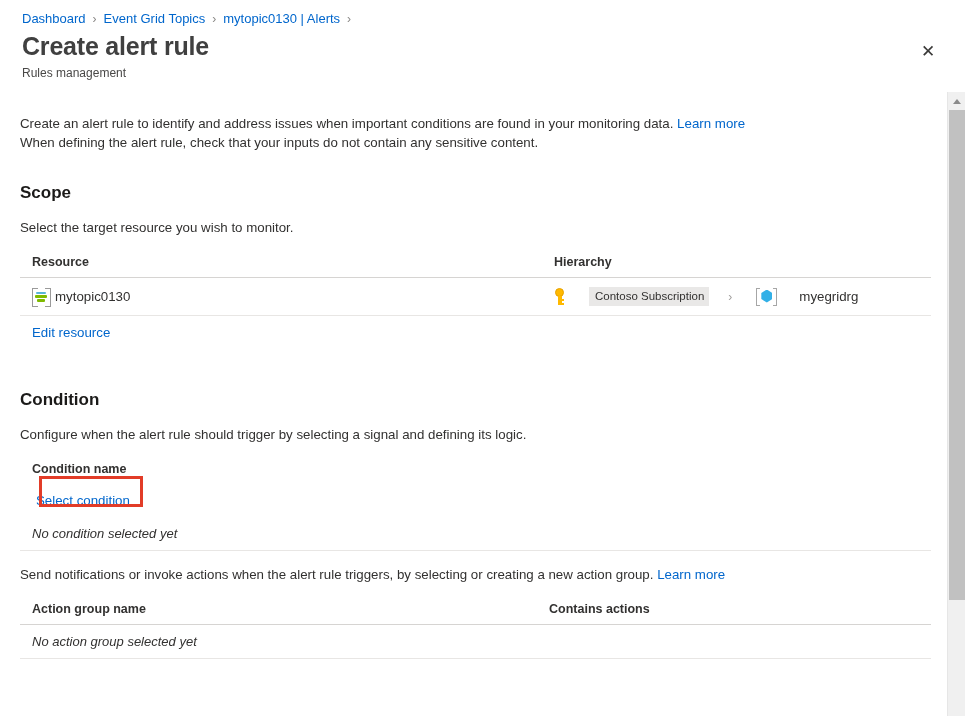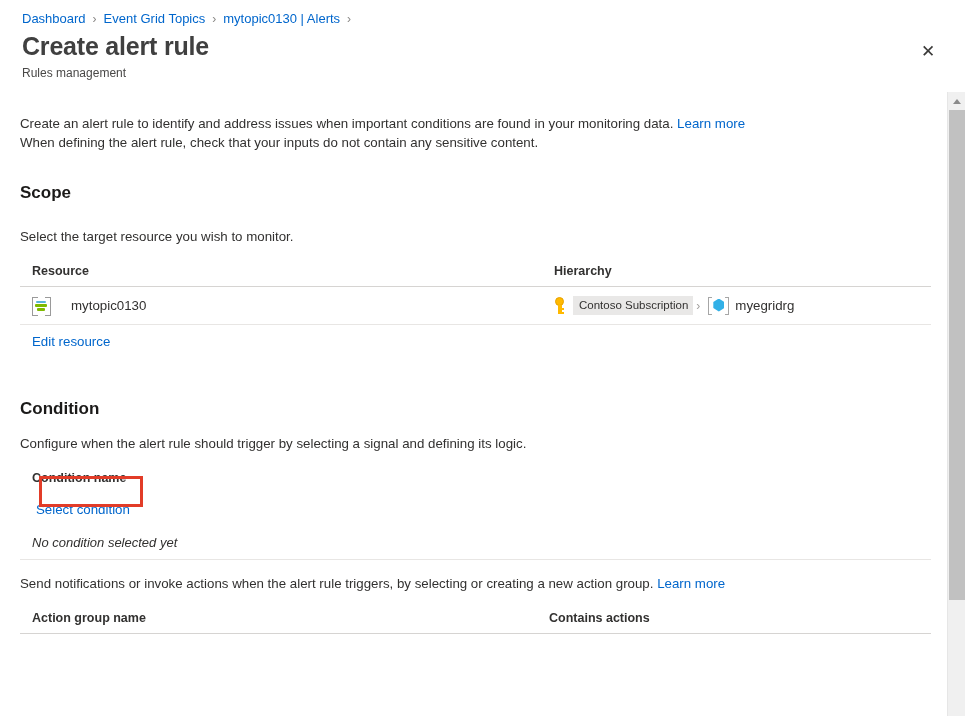--- a/index.html
+++ b/index.html
@@ -139,21 +139,21 @@
     display: inline-block;
     font-size: 13.3px;
     color: #0066cc;
     cursor: pointer;
     text-decoration: none;
   }
 
   .res-cell {
     display: flex;
     align-items: center;
-    gap: 20px;
+    gap: 4px;
   }
 
   
   .icon-eventgrid {
     width: 19px;
     height: 17px;
     position: relative;
     flex: none;
   }
   .icon-eventgrid .brk {
@@ -170,21 +170,21 @@
     border-radius: 1px;
   }
   .icon-eventgrid .b1 { background: #59b4d9; top: 3.5px; left: 4px;  width: 10px; }
   .icon-eventgrid .b2 { background: #7fba00; top: 7.2px; left: 3px;  width: 12px; }
   .icon-eventgrid .b3 { background: #7fba00; top: 11px;  left: 5px;  width: 8px;  }
 
   
   .hier-cell {
     display: flex;
     align-items: center;
-    gap: 6px;
+    gap: 22px;
     white-space: nowrap;
   }
   .icon-key {
     width: 13px;
     height: 17px;
     position: relative;
     flex: none;
   }
   .icon-key .head {
     position: absolute;
@@ -312,21 +312,21 @@
 
 <div class="content">
 
   <div class="intro">
     <span>Create an alert rule to identify and address issues when important conditions are found in your monitoring data.</span>
     <a class="inline-link">Learn more</a><br>
     <span>When defining the alert rule, check that your inputs do not contain any sensitive content.</span>
   </div>
 
   <div style="margin-top:30px" class="section-title">Scope</div>
-  <div style="margin-top:23px" class="section-desc">Select the target resource you wish to monitor.</div>
+  <div style="margin-top:14px" class="section-desc">Select the target resource you wish to monitor.</div>
 
   <table class="grid" style="margin-top:18px">
     <thead>
       <tr>
         <th style="width:510px">Resource</th>
         <th>Hierarchy</th>
       </tr>
     </thead>
     <tbody>
       <tr>
@@ -397,20 +397,24 @@
 
   <table class="grid" style="margin-top:18px">
     <thead>
       <tr>
         <th style="width:505px">Action group name</th>
         <th>Contains actions</th>
       </tr>
     </thead>
     <tbody>
       <tr>
+        <td class="empty-msg">No action group selected yet</td>
+        <td></td>
+      </tr>
+      <tr>
         <td colspan="2" style="border-bottom:none">
           
         </td>
       </tr>
     </tbody>
   </table>
 
 </div>
 
 <div class="annot" style="left:39px; top:476px; width:104px; height:31px;"></div>

